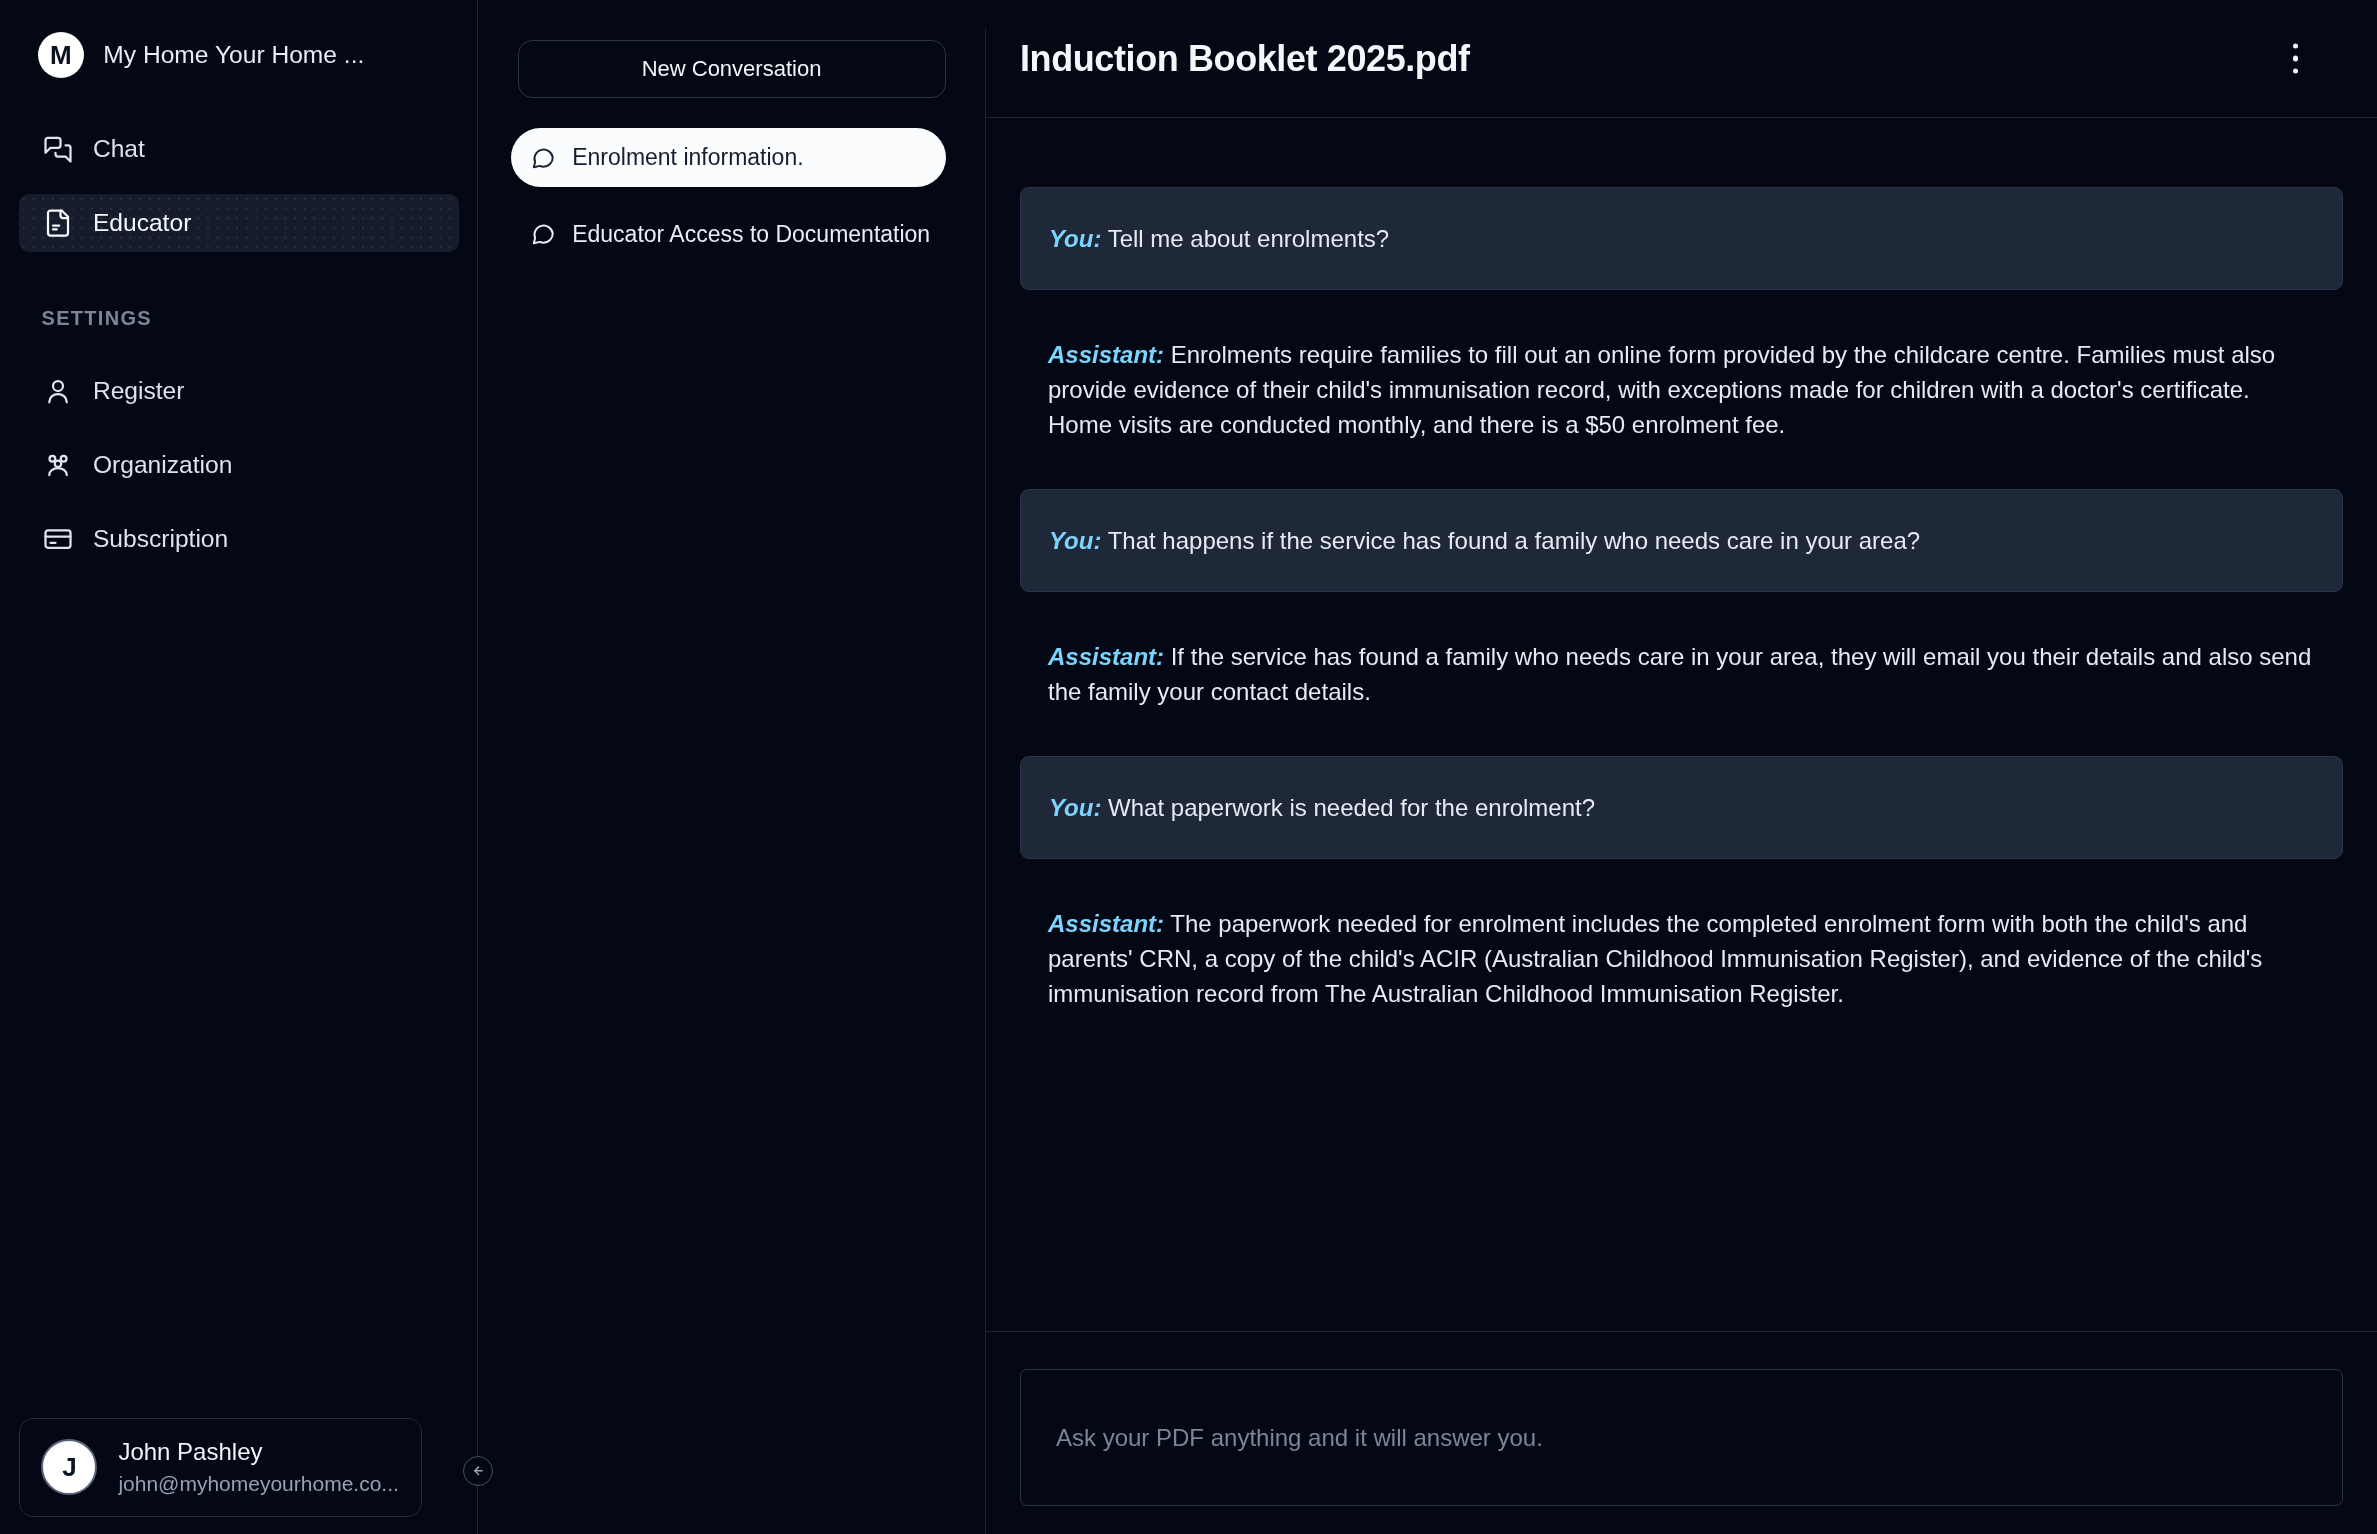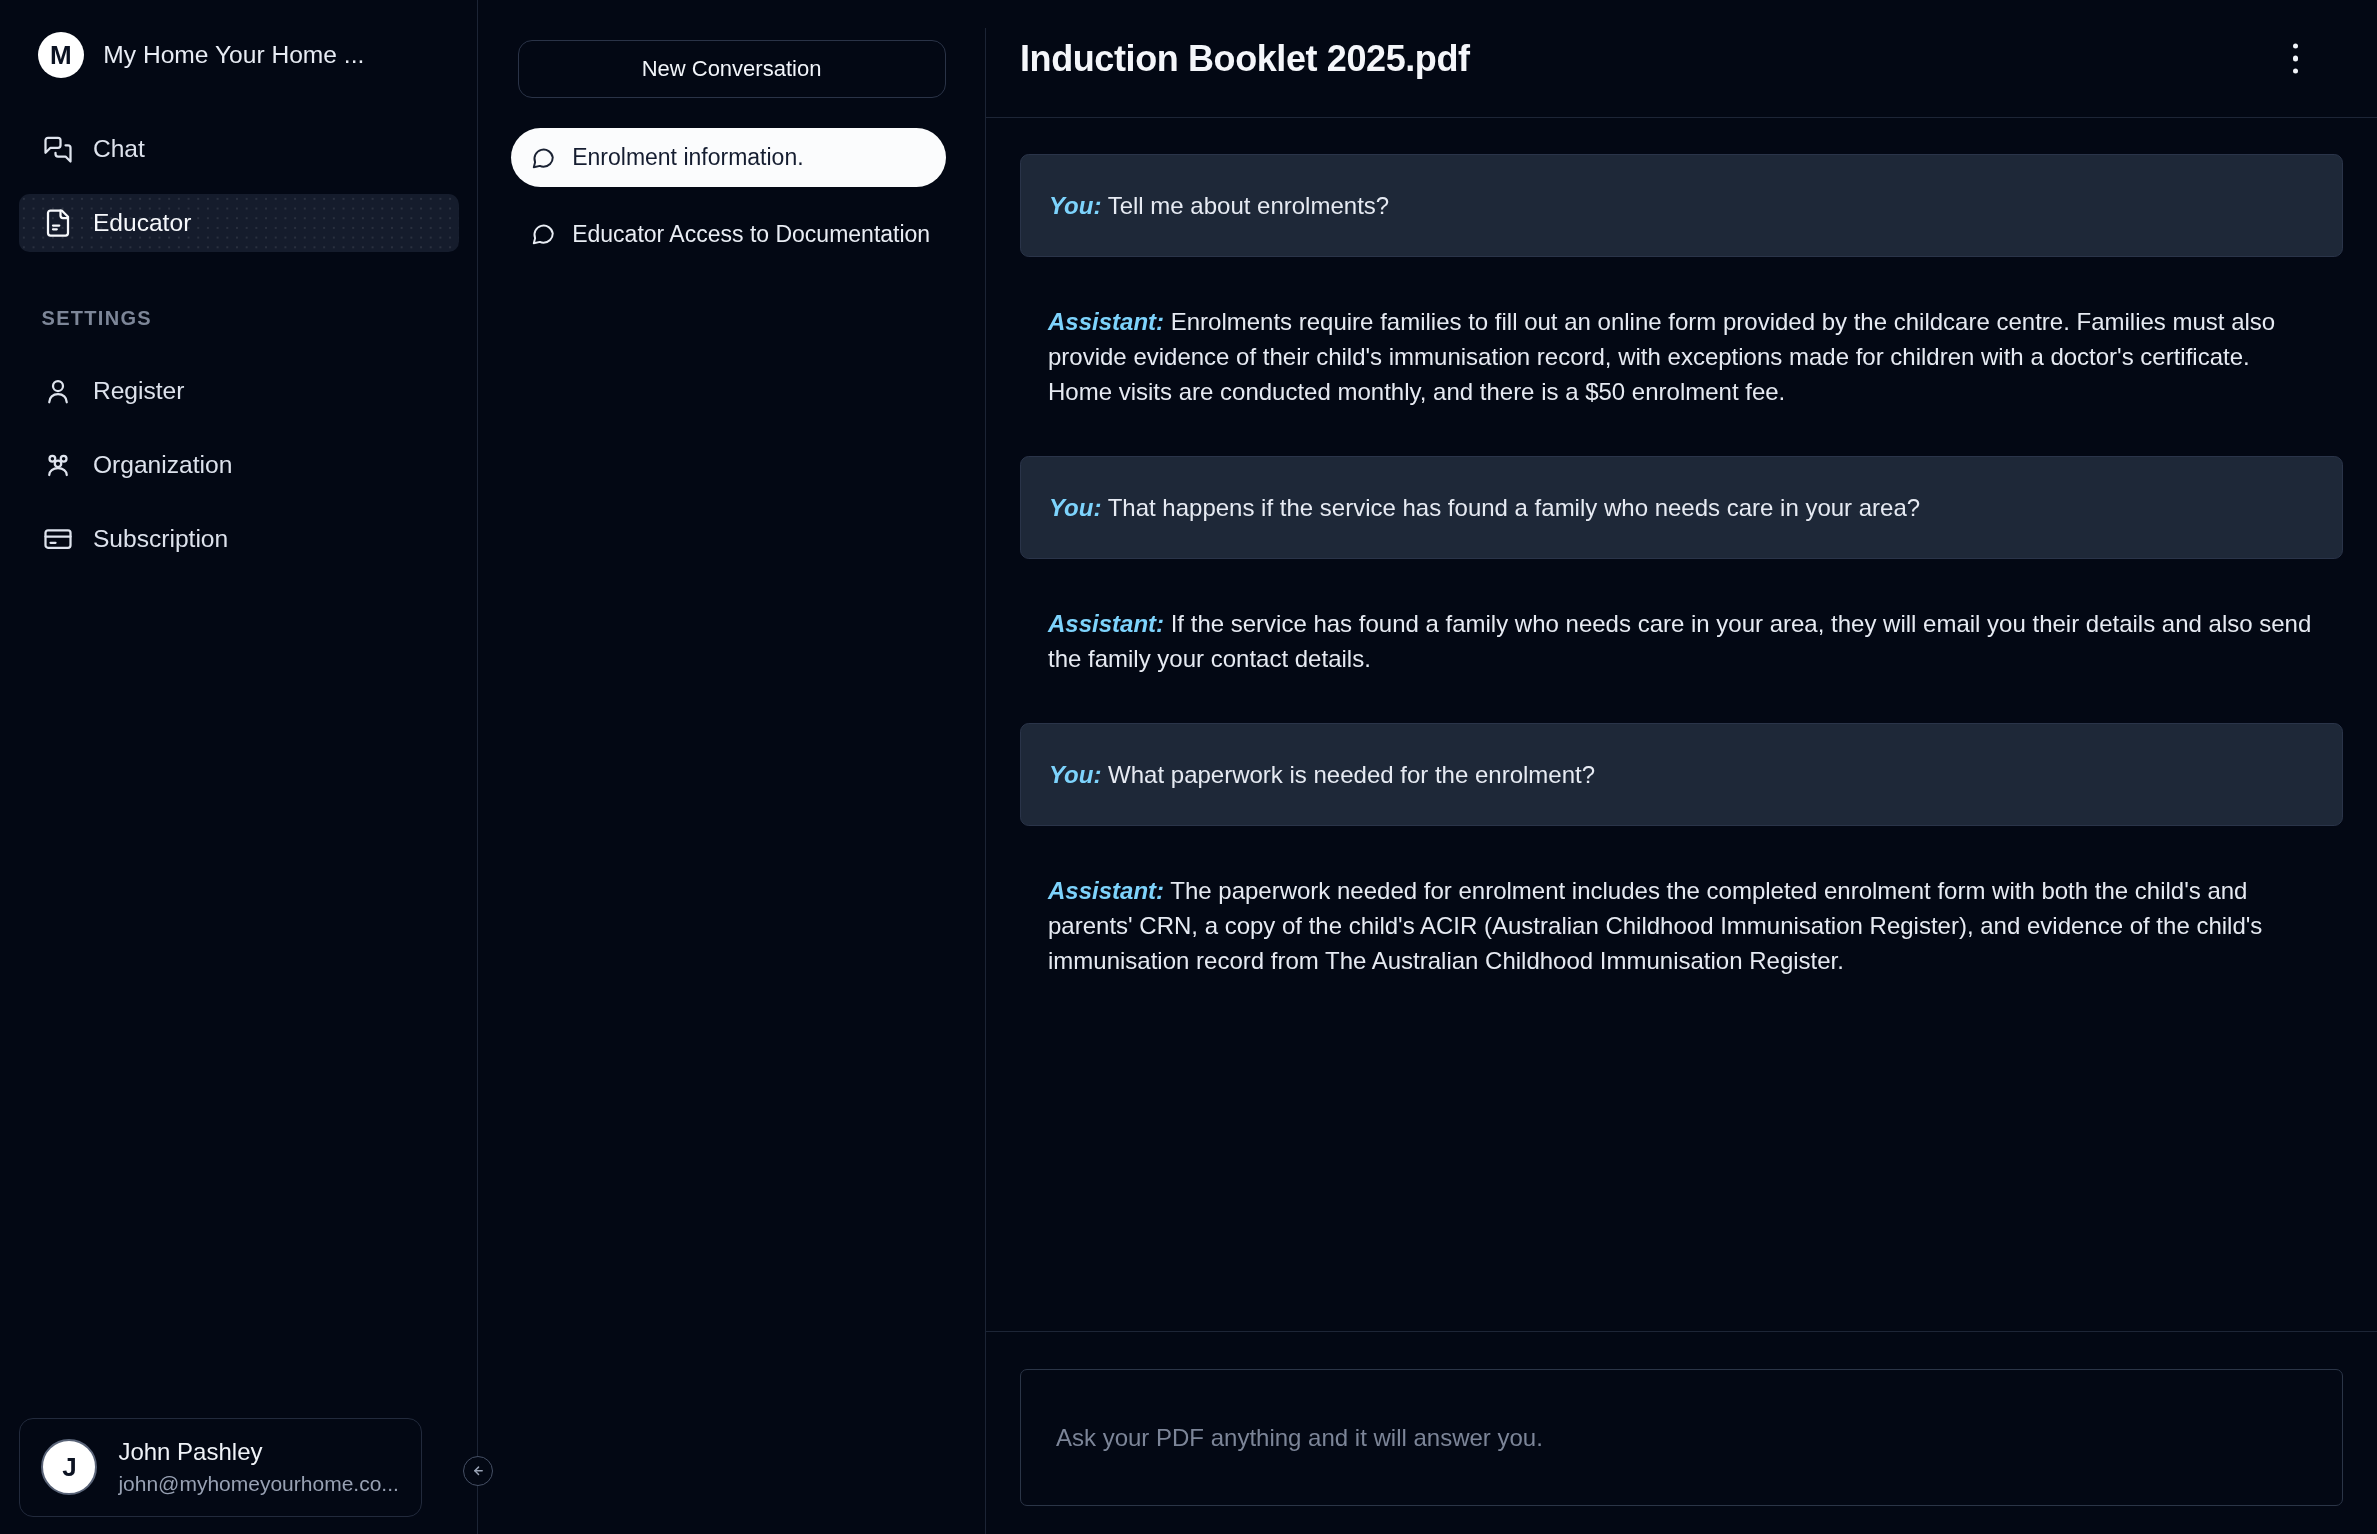--- a/index.html
+++ b/index.html
@@ -100,21 +100,21 @@
     padding-left:18.5px; border-radius:30px;
     margin-bottom:17.6px; cursor:pointer;
     font-size:23px; color:#e9edf4;
   }
   .conv-item .ic { width:26px; height:26px; margin-right:16.7px; flex:none; }
   .conv-item .ic svg { width:26px; height:26px; stroke:#e9edf4; }
   .conv-item.active { background:#fbfcfd; color:#151d30; font-weight:500; }
   .conv-item.active .ic svg { stroke:#1a2233; }
 
   
-  .main { flex:1; height:100%; display:flex; flex-direction:column; min-width:0; }
+  .main { flex:1; height:100%; display:flex; flex-direction:column; min-width:0;gap:33px; }
   .main-header {
     height:118px; min-height:118px;
     border-bottom:0.9px solid #1d2536;
     display:flex; align-items:center;
     padding:0 34px; position:relative;
   }
   .doc-title { font-size:36px; font-weight:700; color:#f4f6fa; letter-spacing:-0.4px; }
   .kebab-btn {
     position:absolute; right:62px; top:50%; transform:translateY(-50%);
     width:39px; height:39px; background:transparent; border:none; cursor:pointer;

